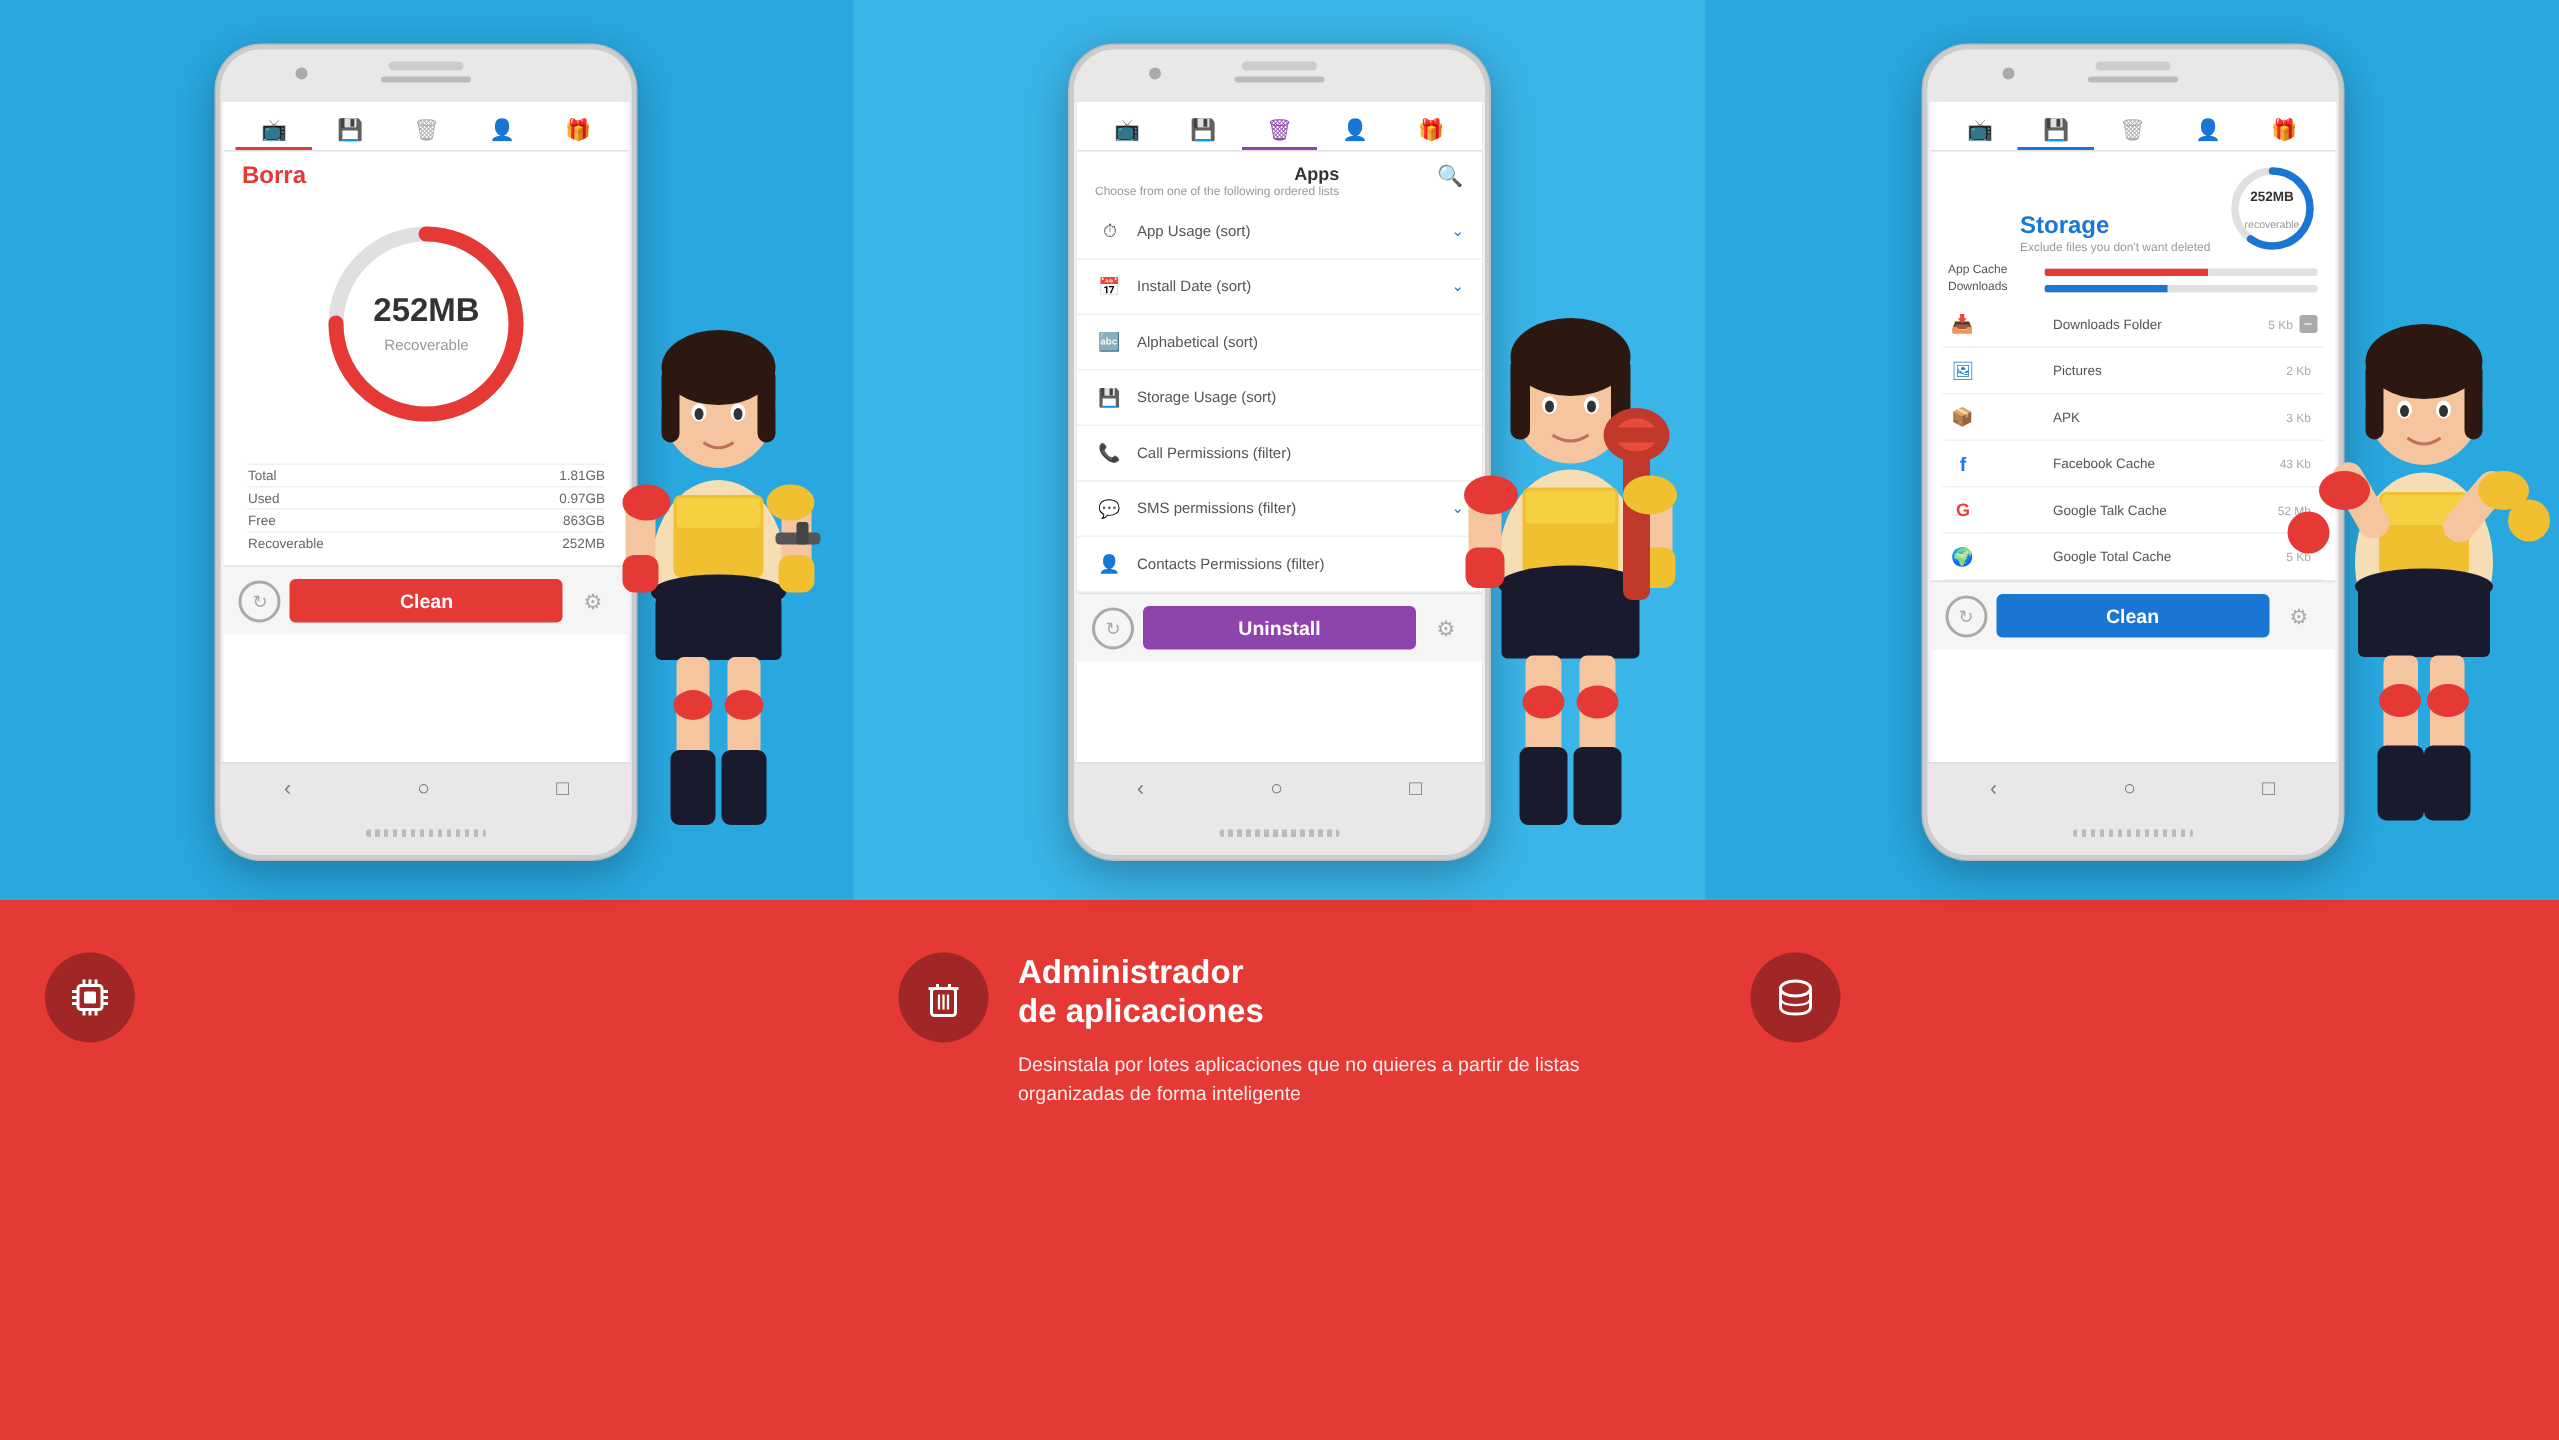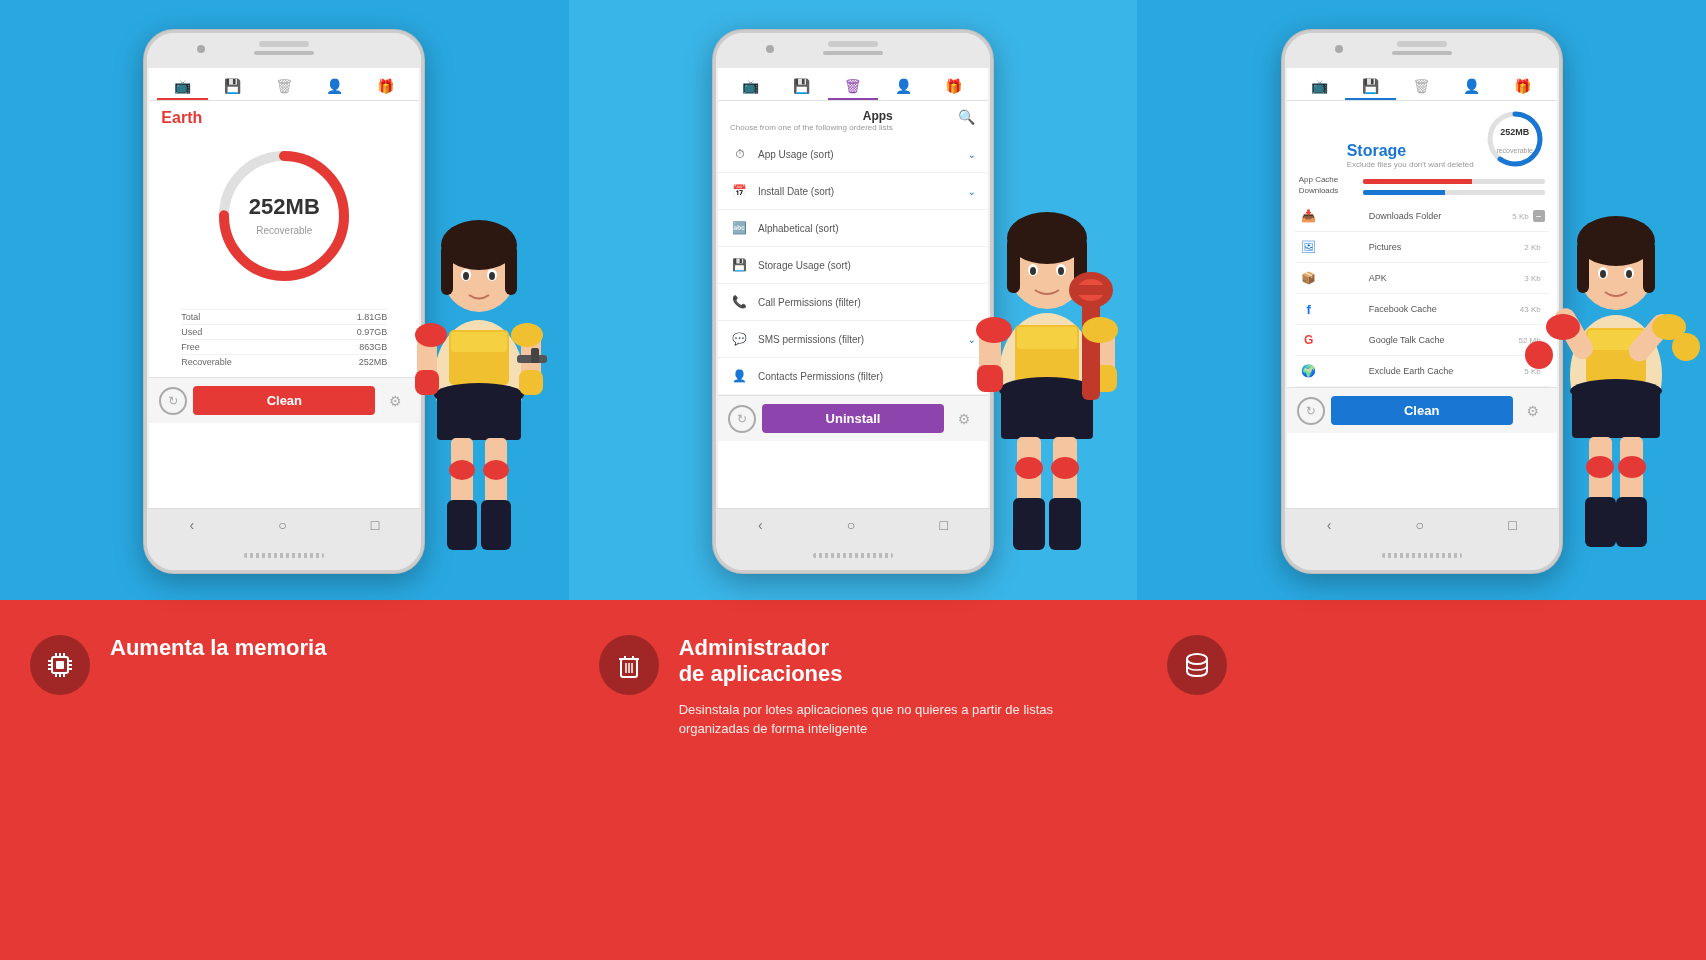--- a/index.html
+++ b/index.html
@@ -194,21 +194,21 @@
       color: #333;
       display: block;
     }
 
     .memory-label {
       font-size: 10px;
       color: #999;
     }
 
     .memory-stats {
-      padding: 8px 32px;
+      padding: 8px 16px;
       font-size: 9px;
       color: #666;
     }
 
     .memory-stat-row {
       display: flex;
       justify-content: space-between;
       padding: 2px 0;
       border-top: 1px solid #f0f0f0;
     }
@@ -531,21 +531,21 @@
       <div class="phone-screen">
 
         <div class="tab-bar">
           <div class="tab-icon active">📺</div>
           <div class="tab-icon">💾</div>
           <div class="tab-icon">🗑</div>
           <div class="tab-icon">👤</div>
           <div class="tab-icon">🎁</div>
         </div>
 
-        <div class="screen-title">Earth</div>
+        <div class="screen-title">Borra</div>
 
         <div class="memory-circle-container">
           <div class="memory-circle">
             <svg viewBox="0 0 140 140">
               <circle cx="70" cy="70" r="60" fill="none" stroke="#e0e0e0" stroke-width="10"></circle>
               <circle cx="70" cy="70" r="60" fill="none" stroke="#e53935" stroke-width="10" stroke-dasharray="283 94" stroke-linecap="round"></circle>
             </svg>
             <div class="memory-circle-text">
               <span class="memory-mb">252MB</span>
               <span class="memory-label">Recoverable</span>
@@ -825,21 +825,21 @@
             <div class="storage-item-label">Facebook Cache</div>
             <span class="storage-item-size">43 Kb</span>
           </div>
           <div class="storage-item">
             <div class="storage-item-icon" style="color:#ea4335; font-weight:bold; font-size:12px;">G</div>
             <div class="storage-item-label">Google Talk Cache</div>
             <span class="storage-item-size">52 Mb</span>
           </div>
           <div class="storage-item">
             <div class="storage-item-icon">🌍</div>
-            <div class="storage-item-label">Exclude Earth Cache</div>
+            <div class="storage-item-label">Google Total Cache</div>
             <span class="storage-item-size">5 Kb</span>
           </div>
         </div>
 
         <div class="action-bar">
           <div class="refresh-btn">↻</div>
           <div class="clean-btn clean-btn-blue">Clean</div>
           <div class="settings-btn">⚙</div>
         </div>
       </div>
@@ -904,21 +904,20 @@
         <line x1="24" y1="20" x2="28" y2="20" stroke="white" stroke-width="2"></line>
         <line x1="12" y1="8" x2="12" y2="4" stroke="white" stroke-width="2"></line>
         <line x1="16" y1="8" x2="16" y2="4" stroke="white" stroke-width="2"></line>
         <line x1="20" y1="8" x2="20" y2="4" stroke="white" stroke-width="2"></line>
         <line x1="12" y1="24" x2="12" y2="28" stroke="white" stroke-width="2"></line>
         <line x1="16" y1="24" x2="16" y2="28" stroke="white" stroke-width="2"></line>
         <line x1="20" y1="24" x2="20" y2="28" stroke="white" stroke-width="2"></line>
       </svg>
     </div>
     <div class="bottom-text">
-      <div class="bottom-heading">Aumenta la memoria</div>
     </div>
   </div>
 
   <div class="bottom-panel">
     <div class="bottom-icon-circle">
       <svg width="32" height="32" viewBox="0 0 32 32">
         <rect x="8" y="10" width="16" height="18" rx="2" fill="none" stroke="white" stroke-width="2"></rect>
         <line x1="6" y1="10" x2="26" y2="10" stroke="white" stroke-width="2"></line>
         <line x1="12" y1="10" x2="12" y2="7" stroke="white" stroke-width="2"></line>
         <line x1="20" y1="10" x2="20" y2="7" stroke="white" stroke-width="2"></line>

